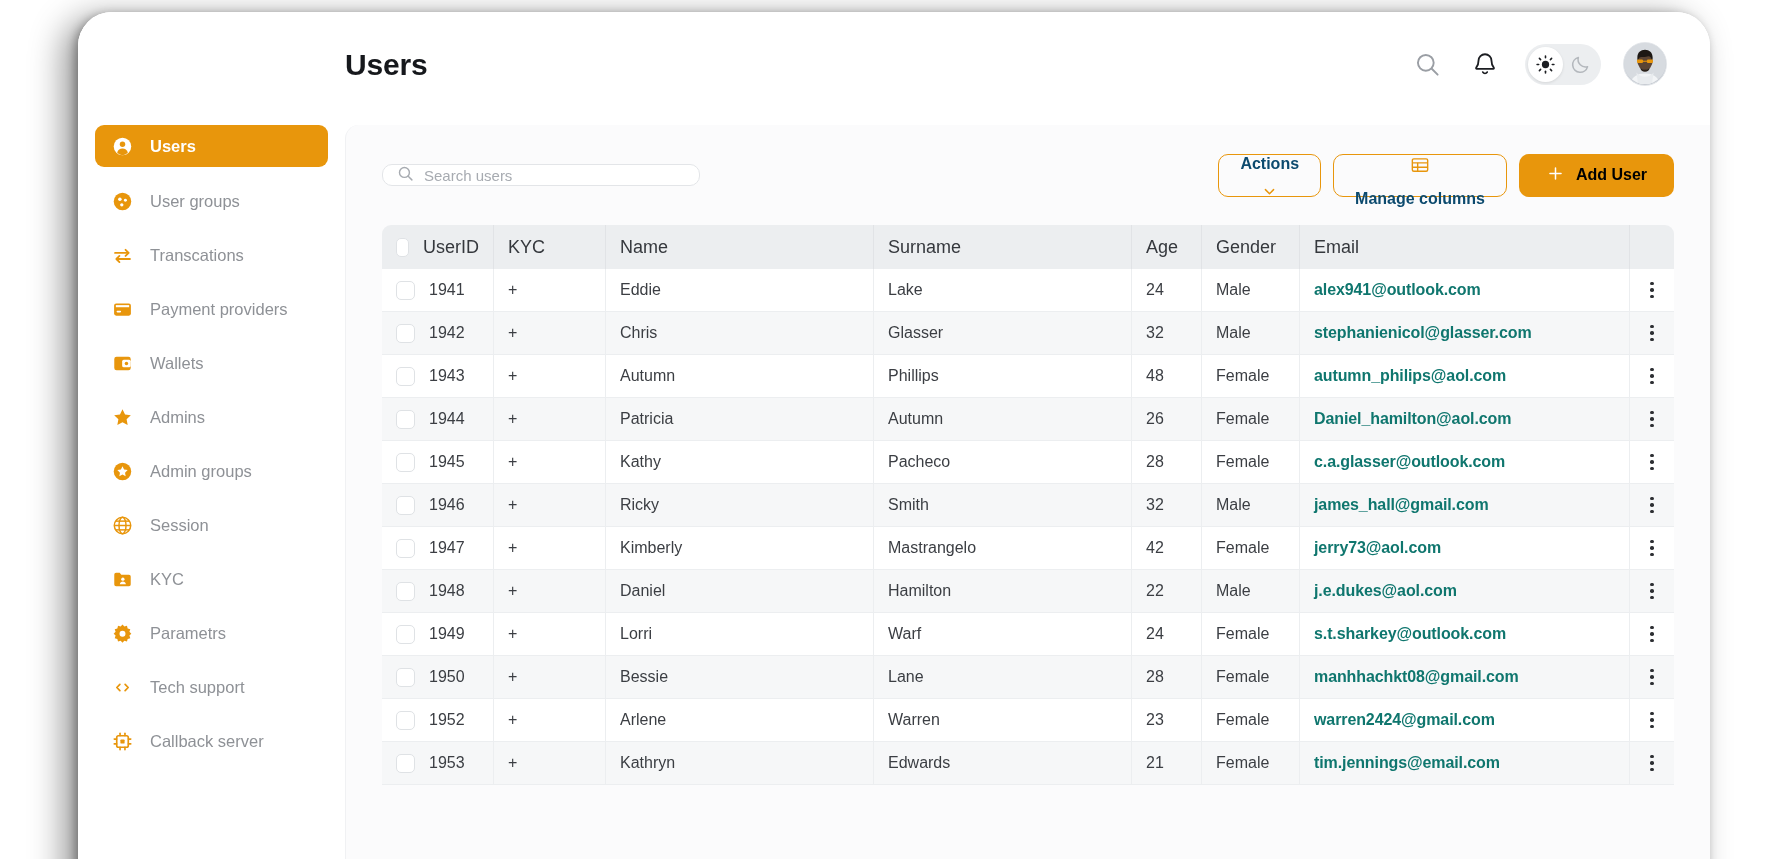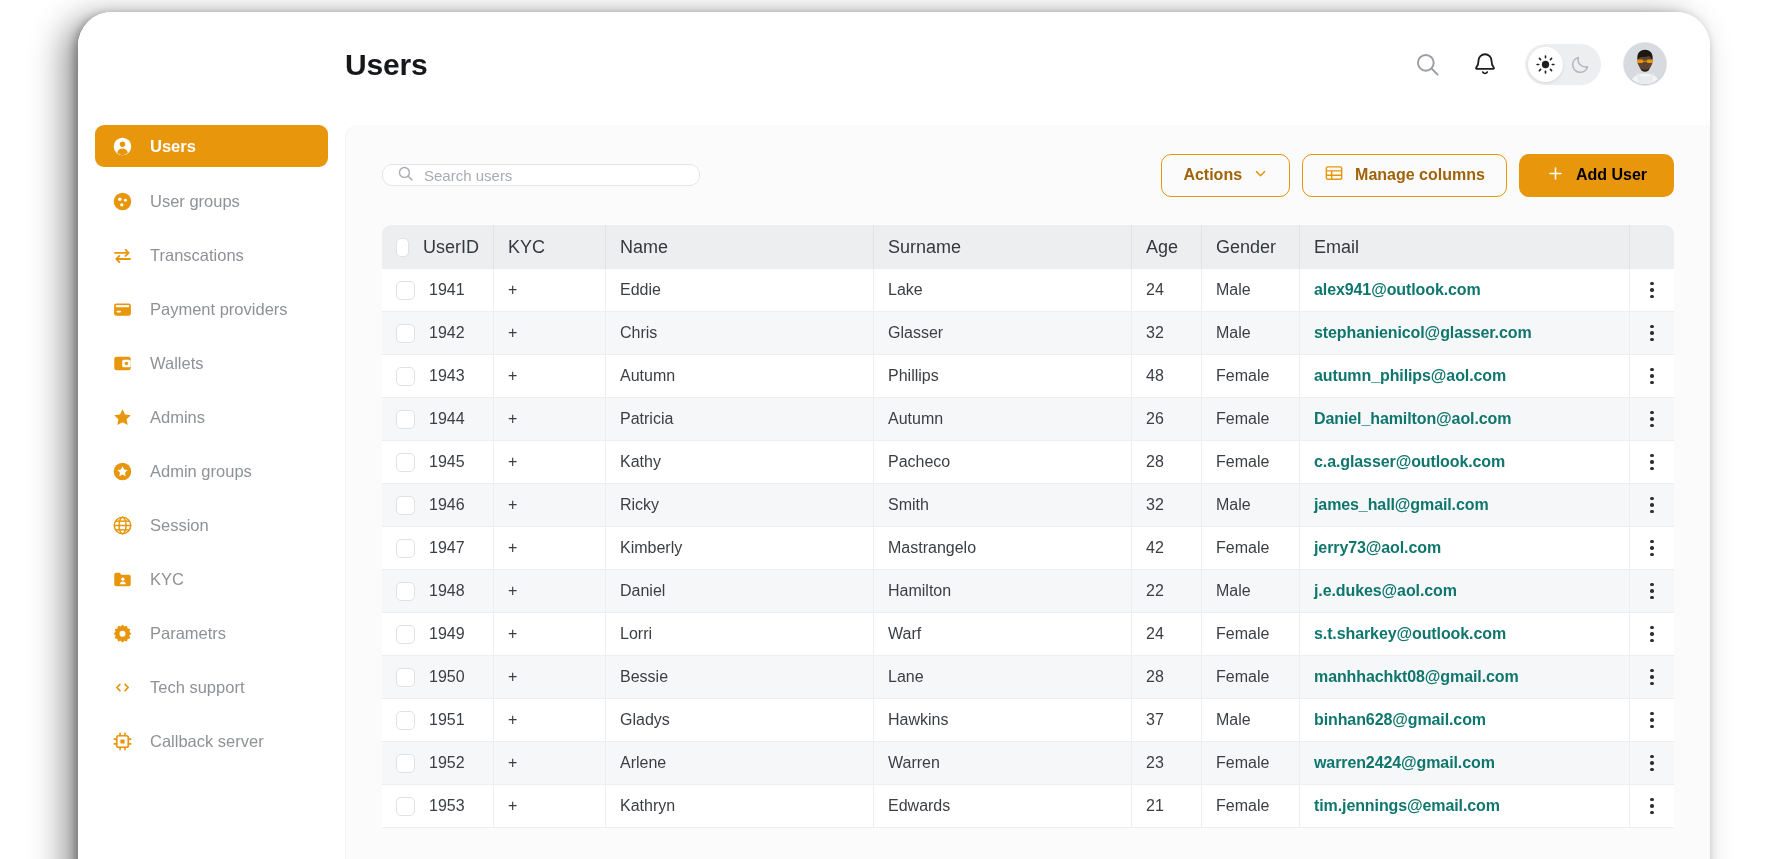--- a/index.html
+++ b/index.html
@@ -190,22 +190,23 @@
     gap: 11px;
     padding: 0 21px;
     font-size: 16px;
     font-weight: 600;
     cursor: pointer;
     white-space: nowrap;
     font-family: "Liberation Sans", sans-serif;
   }
   .btn-outline {
     border: 1.4px solid #e8960c;
-    color: #a16207;
+    color: #0c4a6e;
     background: #fbfbfc;
+    flex-direction: column;
   }
   .btn-primary {
     border: none;
     color: #000000;
     background: #e8960c;
     padding: 0 27px;
   }
 
   
   .table-wrap {
@@ -782,41 +783,20 @@
                       <i></i>
                       <i></i>
                       <i></i>
                     </span>
                   </td>
                 </tr>
                 <tr>
                   <td>
                     <span class="cell-id">
                       <span class="cb"></span>
-                      <span>1951</span>
-                    </span>
-                  </td>
-                  <td>+</td>
-                  <td>Gladys</td>
-                  <td>Hawkins</td>
-                  <td>37</td>
-                  <td>Male</td>
-                  <td class="email-cell">binhan628@gmail.com</td>
-                  <td>
-                    <span class="kebab">
-                      <i></i>
-                      <i></i>
-                      <i></i>
-                    </span>
-                  </td>
-                </tr>
-                <tr>
-                  <td>
-                    <span class="cell-id">
-                      <span class="cb"></span>
                       <span>1952</span>
                     </span>
                   </td>
                   <td>+</td>
                   <td>Arlene</td>
                   <td>Warren</td>
                   <td>23</td>
                   <td>Female</td>
                   <td class="email-cell">warren2424@gmail.com</td>
                   <td>

